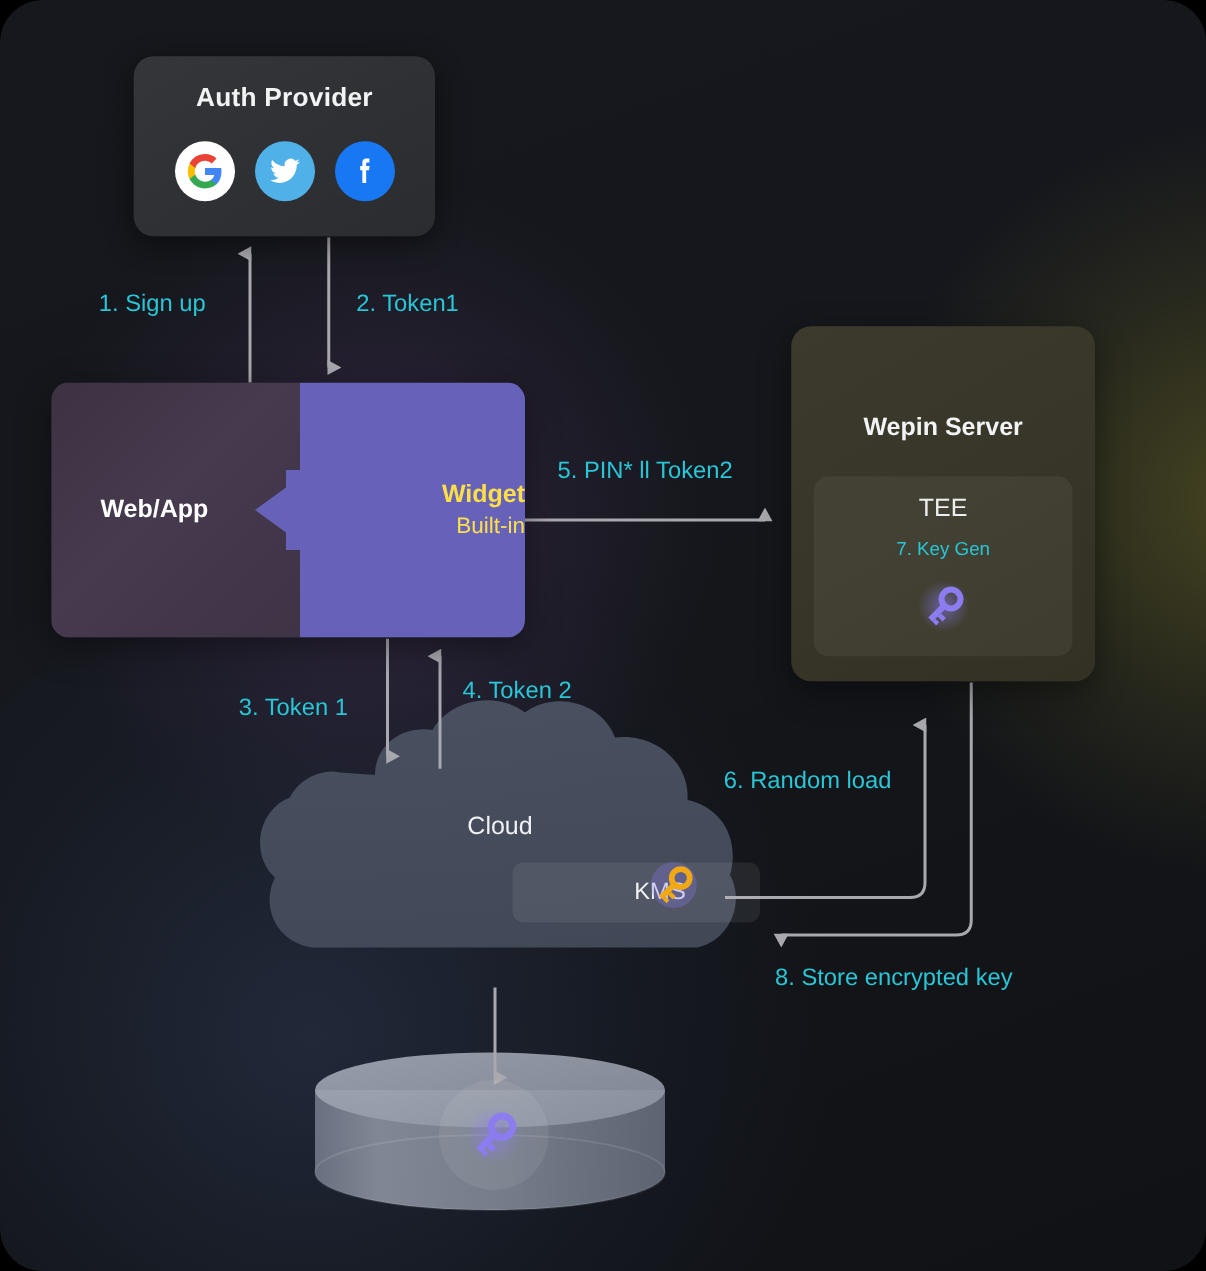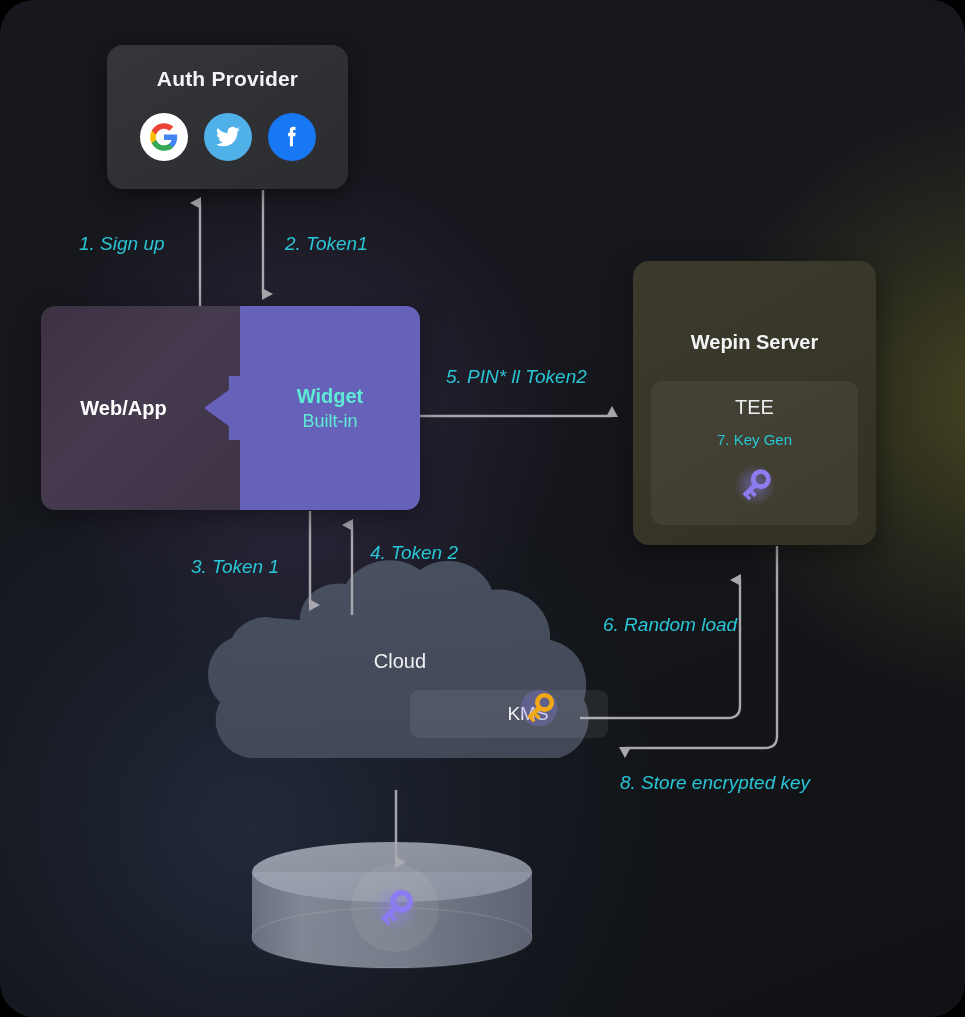--- a/index.html
+++ b/index.html
@@ -28,21 +28,21 @@
   }
 
   .layer {
     position: absolute;
     left: 0; top: 0;
     width: 965px;
     height: 1017px;
   }
   #svg-layer { z-index: 2; }
   #box-layer { z-index: 3; }
-  #label-layer { z-index: 4; font-style: italic; }
+  #label-layer { z-index: 4; }
 
   
   .box {
     position: absolute;
     box-sizing: border-box;
   }
 
   
   #auth-provider {
     left: 107px; top: 45px;
@@ -109,22 +109,22 @@
     position: absolute;
     left: 199px; top: 0;
     width: 180px; height: 100%;
     background: #6662b9;
   }
   #widget-panel .panel-label {
     position: absolute;
     left: 0; top: 50%;
     transform: translateY(-50%);
     width: 100%;
-    text-align: center;
-    color: #5eead4;
+    text-align: right;
+    color: #fde047;
     line-height: 1.28;
   }
   #widget-panel .widget-title { font-size: 20px; font-weight: bold; display: block; }
   #widget-panel .widget-sub { font-size: 18px; font-weight: normal; display: block; }
   #widget-notch {
     position: absolute;
     left: 163px; top: 70px;
     width: 40px; height: 64px;
     background: #6662b9;
     clip-path: polygon(100% 0%, 100% 100%, 62% 100%, 62% 78%, 0% 50%, 62% 22%, 62% 0%);
@@ -226,21 +226,21 @@
     position: absolute;
     color: #28c6d6;
     font-size: 19px;
     white-space: nowrap;
   }
   #lbl-1 { left: 79px;  top: 233px; }
   #lbl-2 { left: 285px; top: 233px; }
   #lbl-3 { left: 191px; top: 542px; margin-top: 14px; }
   #lbl-4 { left: 370px; top: 542px; }
   #lbl-5 { left: 446px; top: 366px; }
-  #lbl-6 { left: 579px; top: 614px; margin-left: 24px; }
+  #lbl-6 { left: 579px; top: 614px; }
   #lbl-8 { left: 620px; top: 772px; }
 </style>
 </head>
 <body>
 
 <div id="canvas">
 
   <svg class="layer" id="svg-layer" viewBox="0 0 965 1017">
     <defs>
       <marker id="ah-up" markerWidth="12" markerHeight="12" refX="6" refY="10" orient="auto" markerUnits="userSpaceOnUse">

